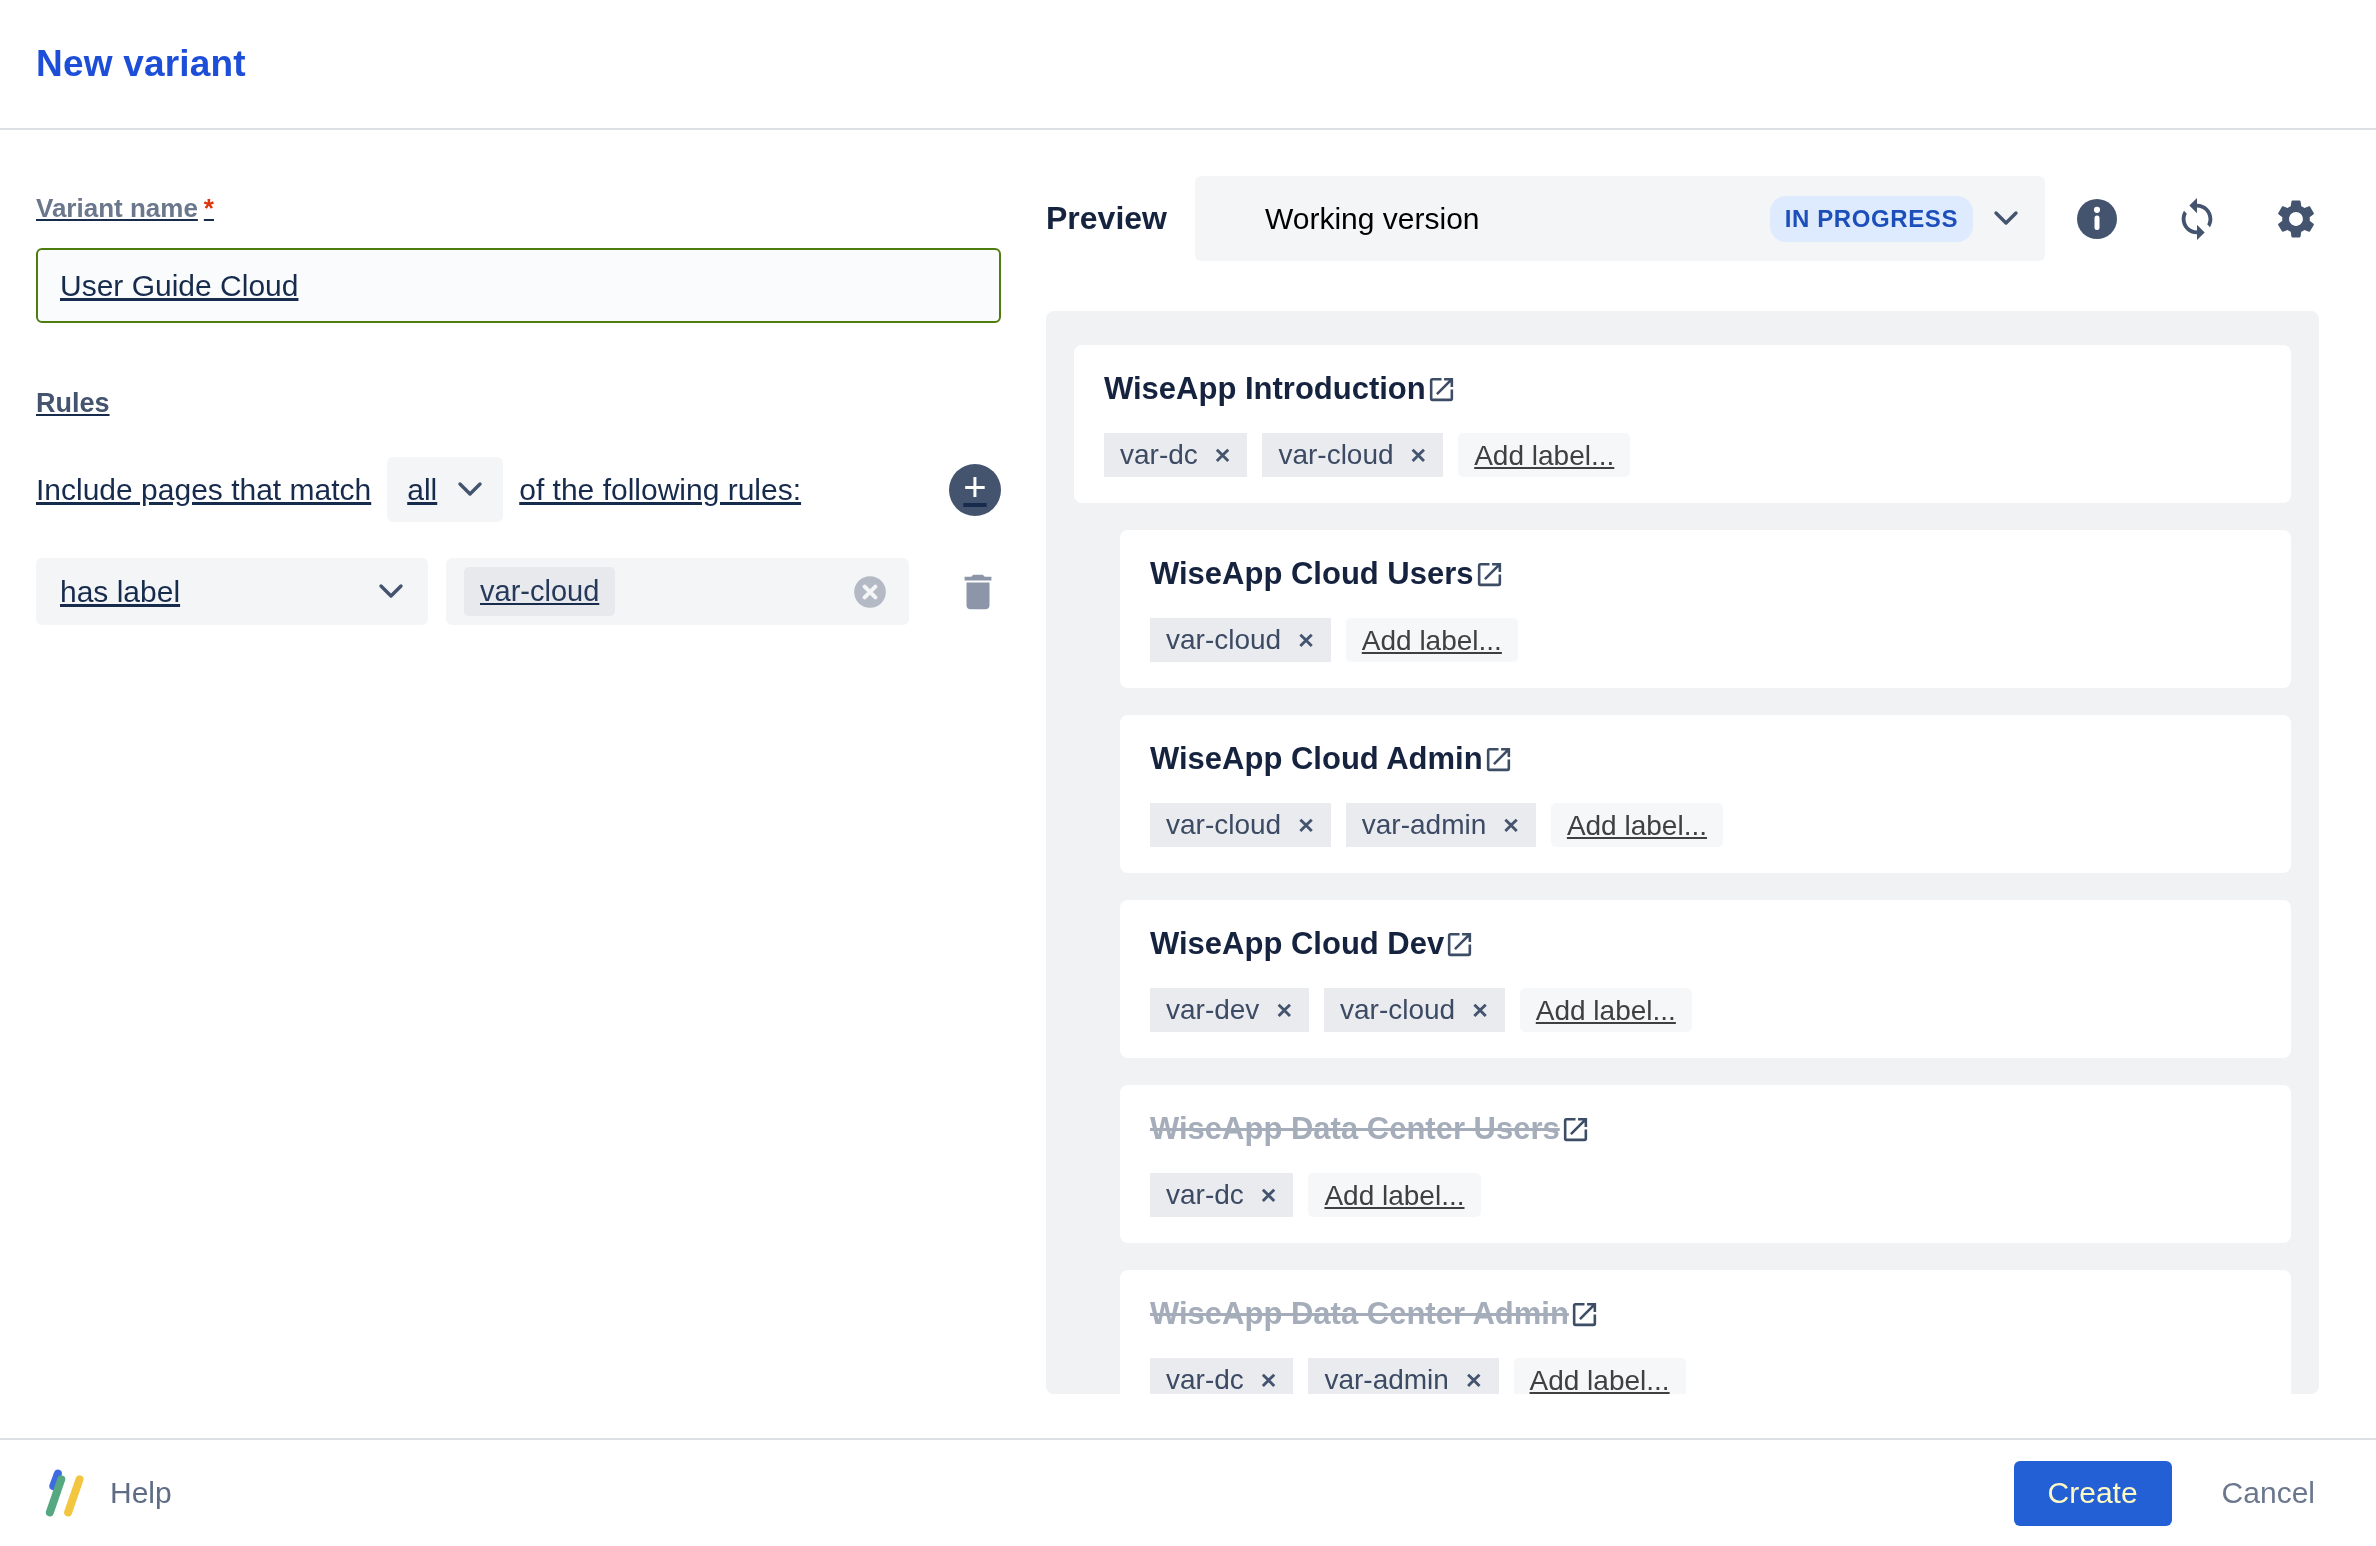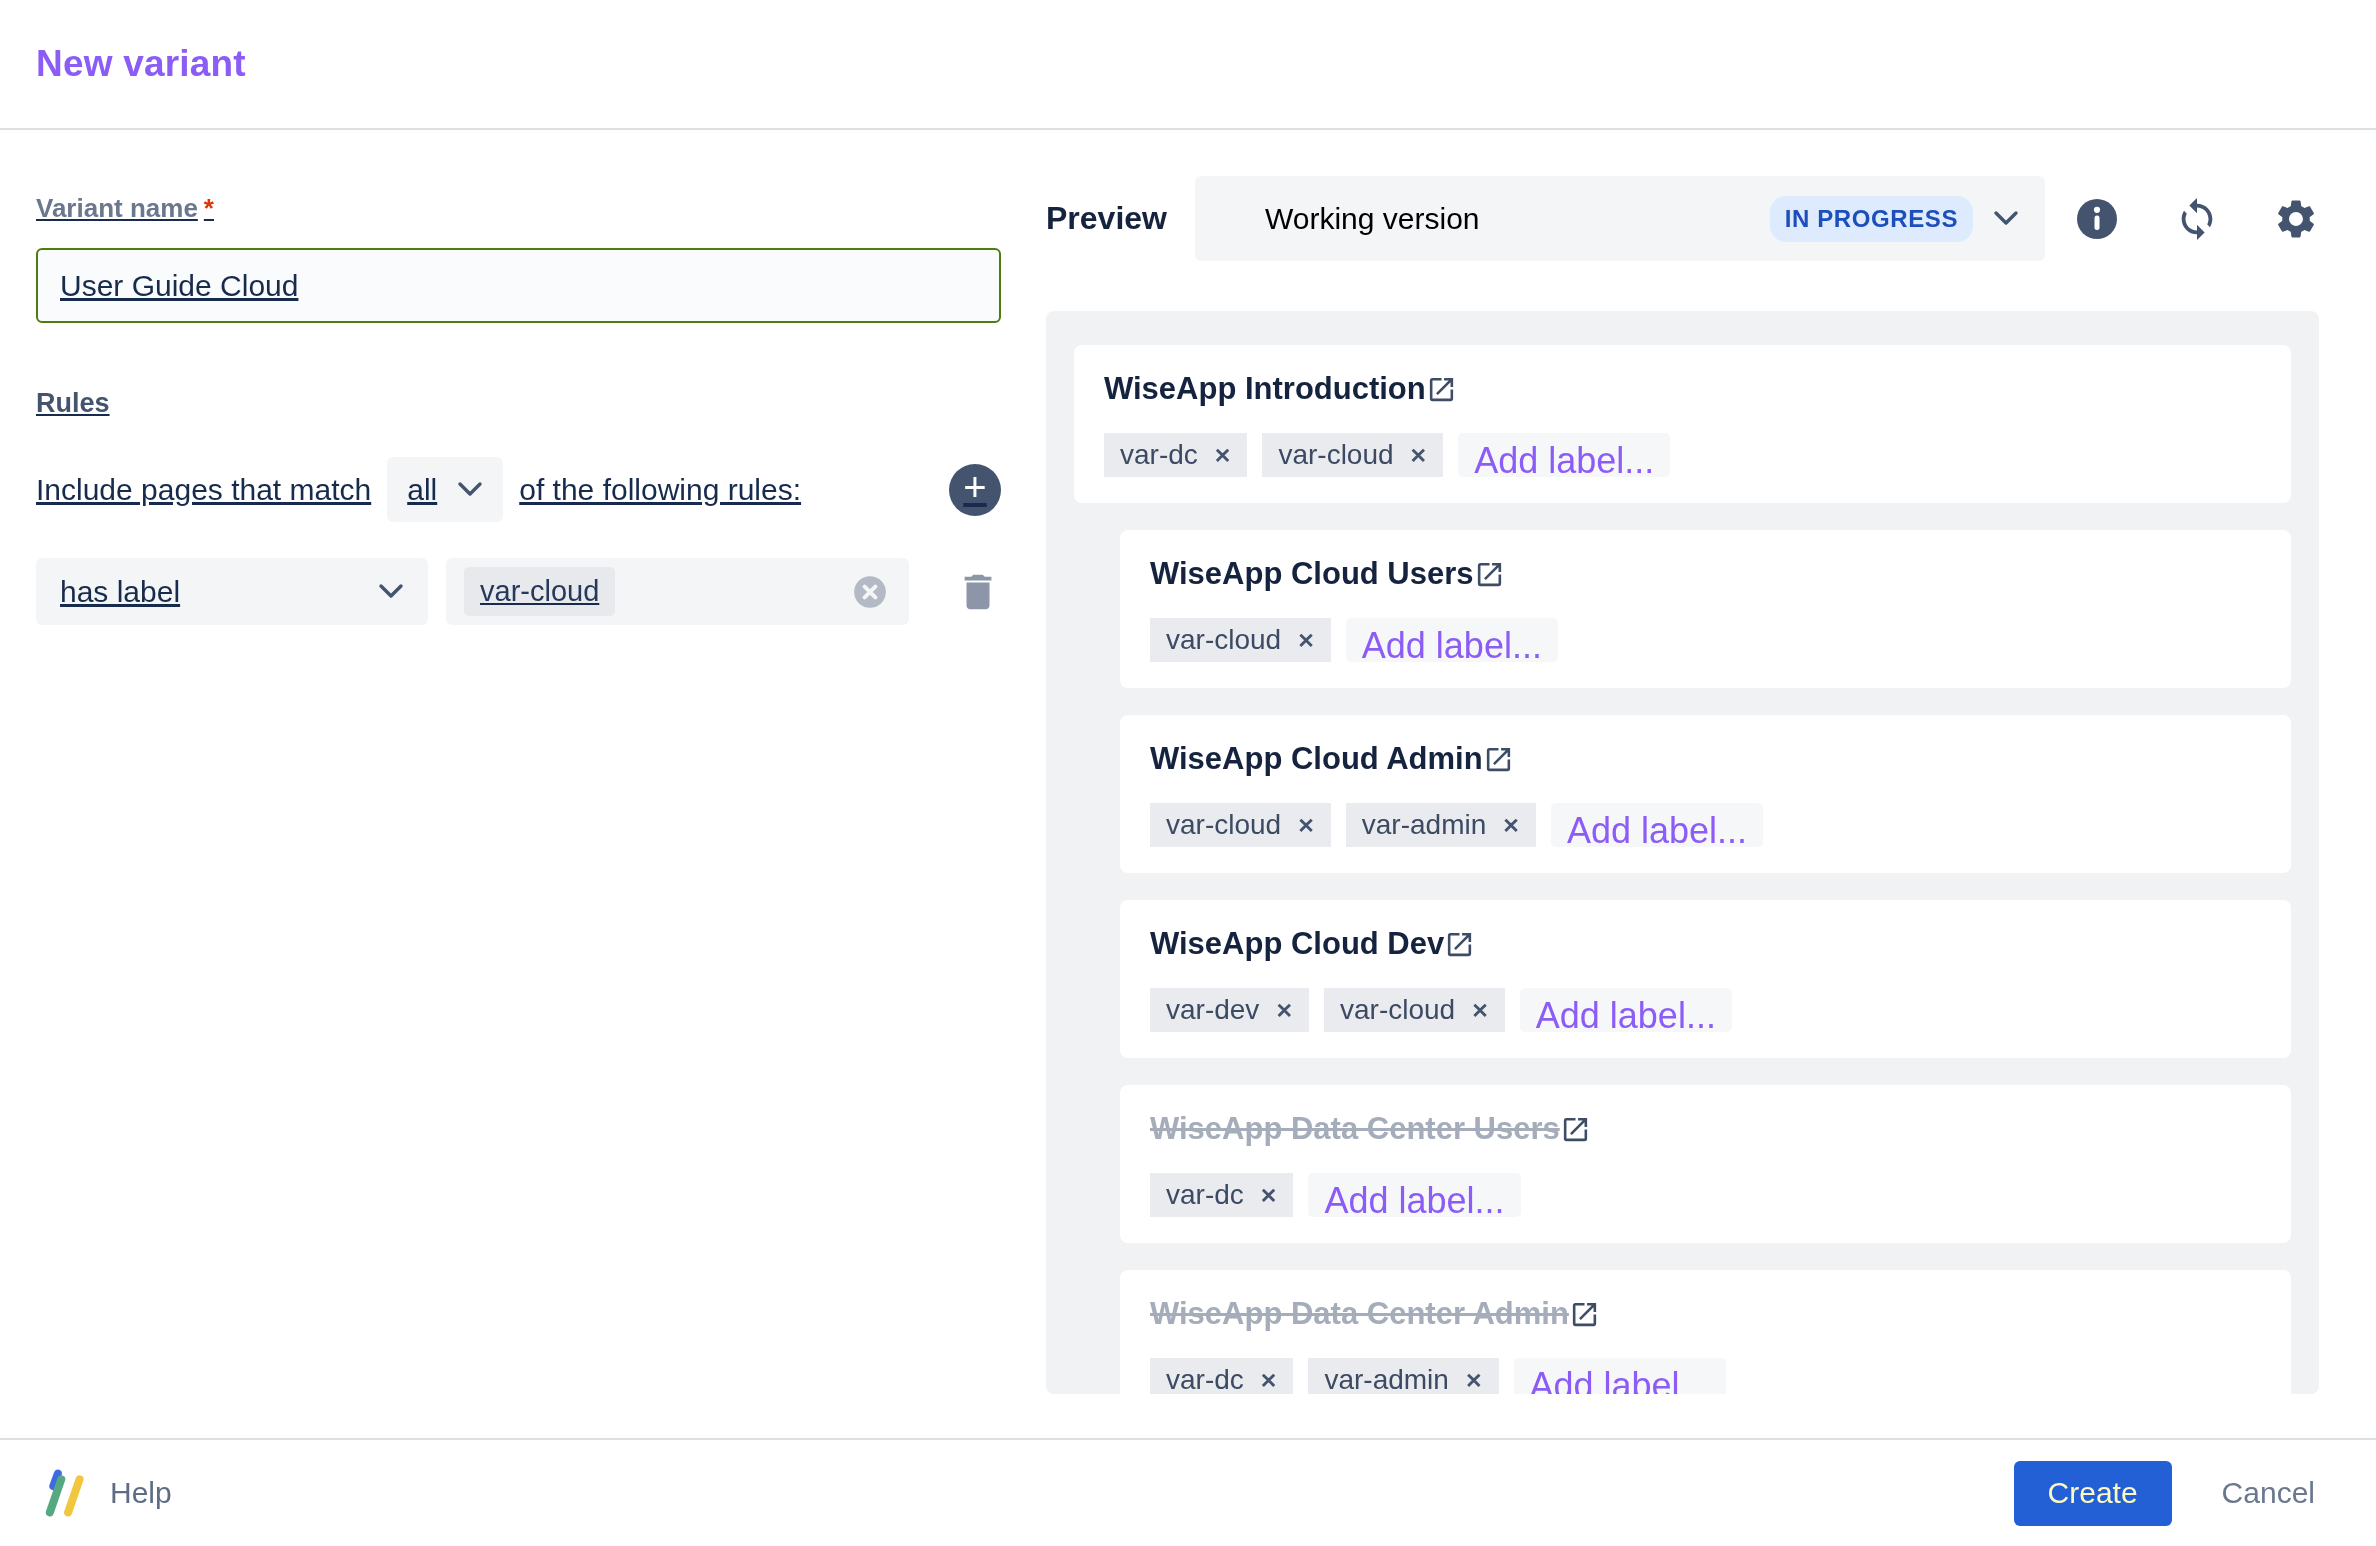--- a/index.html
+++ b/index.html
@@ -5,21 +5,21 @@
   * { margin:0; padding:0; box-sizing:border-box; }
   html,body { width:2376px; height:1546px; }
   body {
     font-family:"Liberation Sans", sans-serif;
     background:#ffffff; color:#172B4D; overflow:hidden;
   }
   .app { width:2376px; height:1546px; display:flex; flex-direction:column; }
 
   
   .dlg-header { height:130px; flex:none; display:flex; align-items:center; padding:0 36px; border-bottom:2px solid #DCDFE4; }
-  .dlg-title { font-size:37px; font-weight:700; color:#8b5cf6; letter-spacing:0.2px; }
+  .dlg-title { font-size:37px; font-weight:700; color:#1d4ed8; letter-spacing:0.2px; }
 
   
   .main { flex:1; display:flex; padding:0 57px 0 36px; min-height:0; }
   .left-col { width:965px; flex:none; padding-top:63px;text-decoration:underline; }
   .right-col { flex:1; margin-left:45px; display:flex; flex-direction:column; padding-top:46px; padding-bottom:44px; min-height:0; }
 
   
   .field-label { font-size:26px; font-weight:700; color:#6B778C; }
   .req-mark { color:#DE350B; margin-left:6px; font-size:26px; font-weight:700; }
   .text-input { margin-top:24px; height:75px; width:100%; background:#FAFBFC; border:2px solid #4d7c0f; border-radius:6px;
@@ -60,22 +60,22 @@
   .page-card.nested { margin-left:46px; }
   .card-title-row { display:flex; align-items:center; }
   .title-text { font-size:31px; font-weight:700; color:#15233F; line-height:36px; }
   .excluded .title-text { color:#A5ADBA; text-decoration:line-through; text-decoration-thickness:3px; }
   .ext-link { display:flex; align-items:center; cursor:pointer; }
   .ext-svg { width:31px; height:31px; fill:#3D4D66; }
   .labels-row { margin-top:26px; display:flex; align-items:center; gap:15px; }
   .label-pill { background:#E9EBEF; border-radius:0; padding:7px 16px; font-size:28px; color:#3C4A63;
                 display:inline-flex; align-items:center; gap:16px; height:44px; }
   .remove-x { font-size:21px; font-weight:700; color:#44546F; cursor:pointer; line-height:1; }
-  .add-label { background:#F6F7F9; border:none; border-radius:5px; padding:7px 16px; height:44px; font-size:36px;
-               color:#8b5cf6; cursor:pointer; font-family:inherit; }
+  .add-label { background:#F6F7F9; border:none; border-radius:5px; padding:7px 16px; height:44px; font-size:28px;
+               color:#404040; cursor:pointer; font-family:inherit;text-decoration:underline; }
 
   
   .dlg-footer { height:108px; flex:none; border-top:2px solid #DCDFE4; display:flex; align-items:center; padding:0 61px 0 44px; }
   .help-link { display:flex; align-items:center; gap:20px; font-size:30px; color:#5E6C84; cursor:pointer; }
   .footer-actions { margin-left:auto; display:flex; align-items:center; gap:50px; }
   .create-btn { background:#2360D6; color:#fef9c3; border:none; border-radius:6px; height:65px; padding:0 34px;
                 font-size:30px; font-weight:500; font-family:inherit; cursor:pointer; }
   .cancel-btn { background:transparent; border:none; font-size:30px; color:#6B778C; font-family:inherit; cursor:pointer; }
 </style>
 </head>

